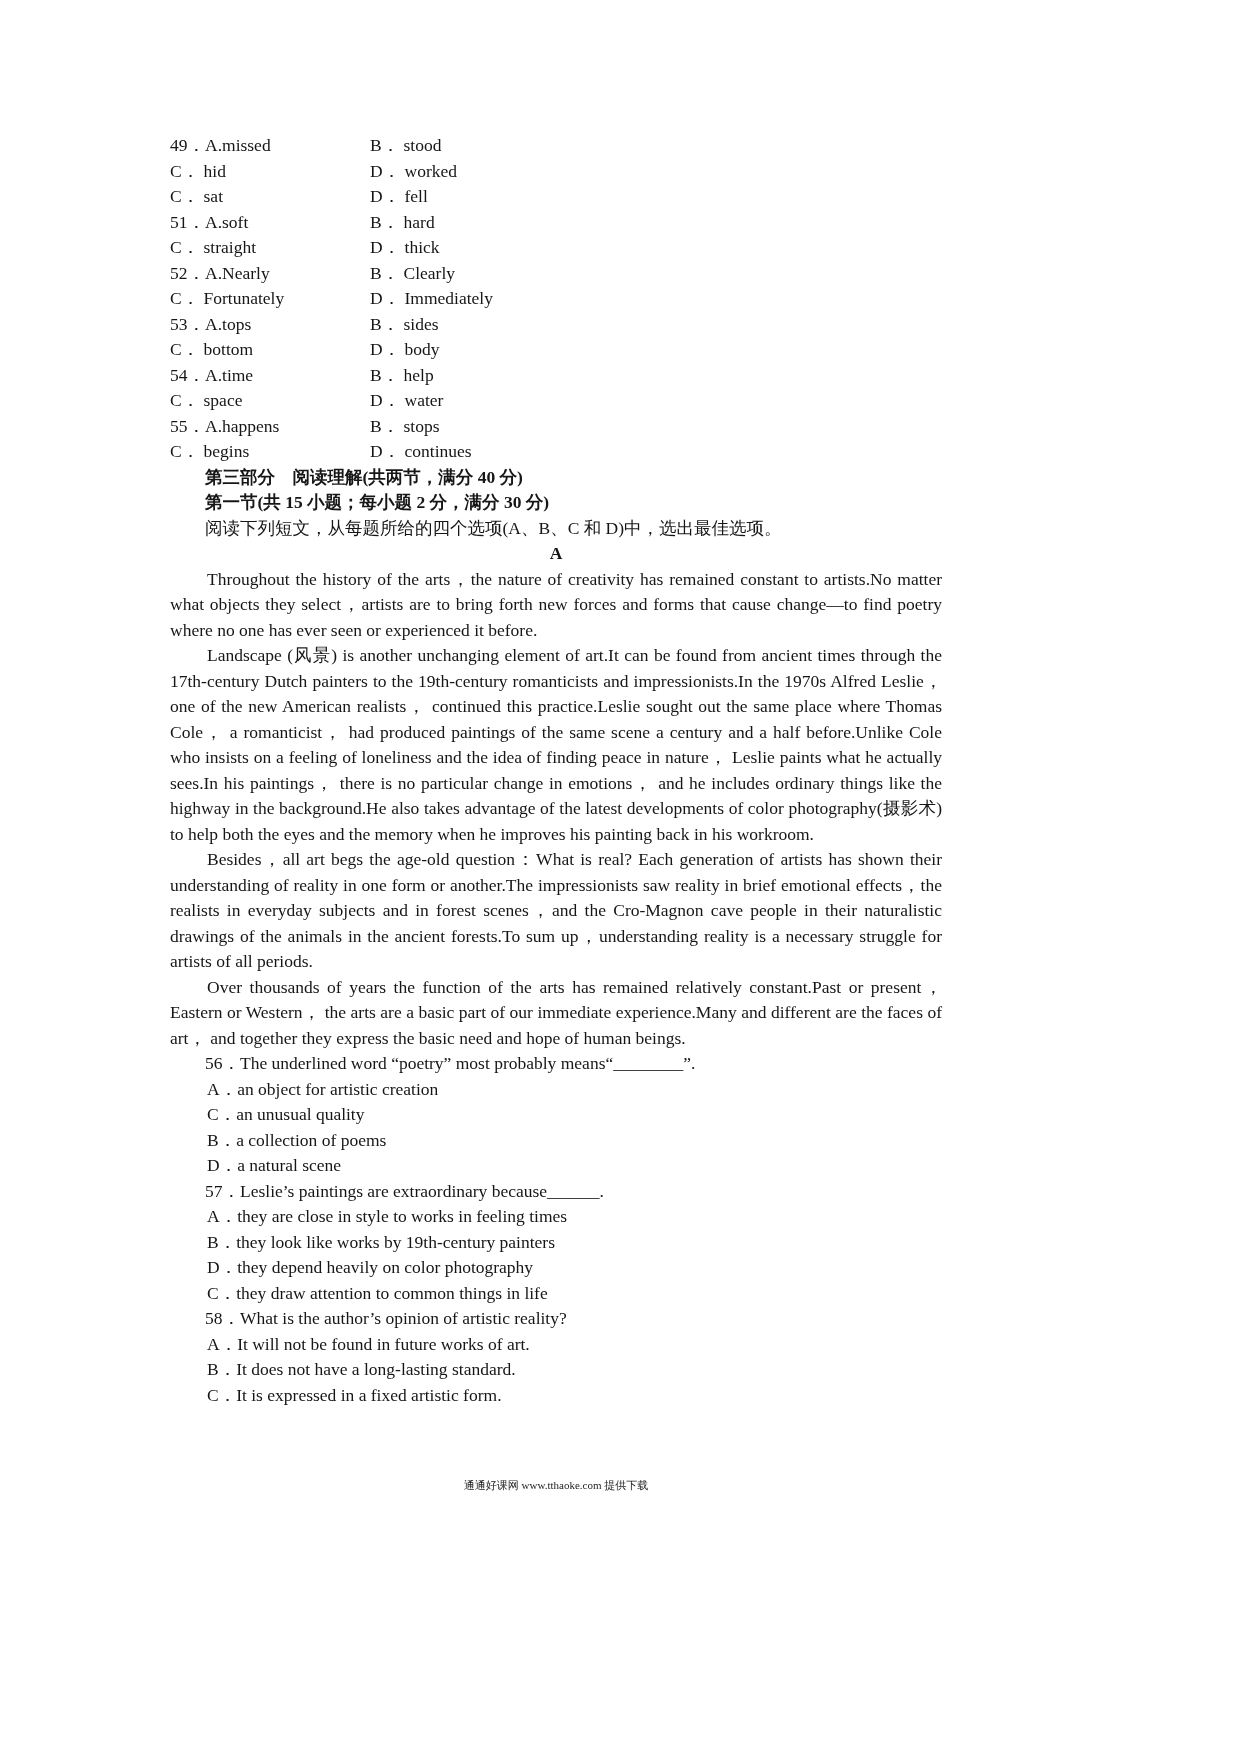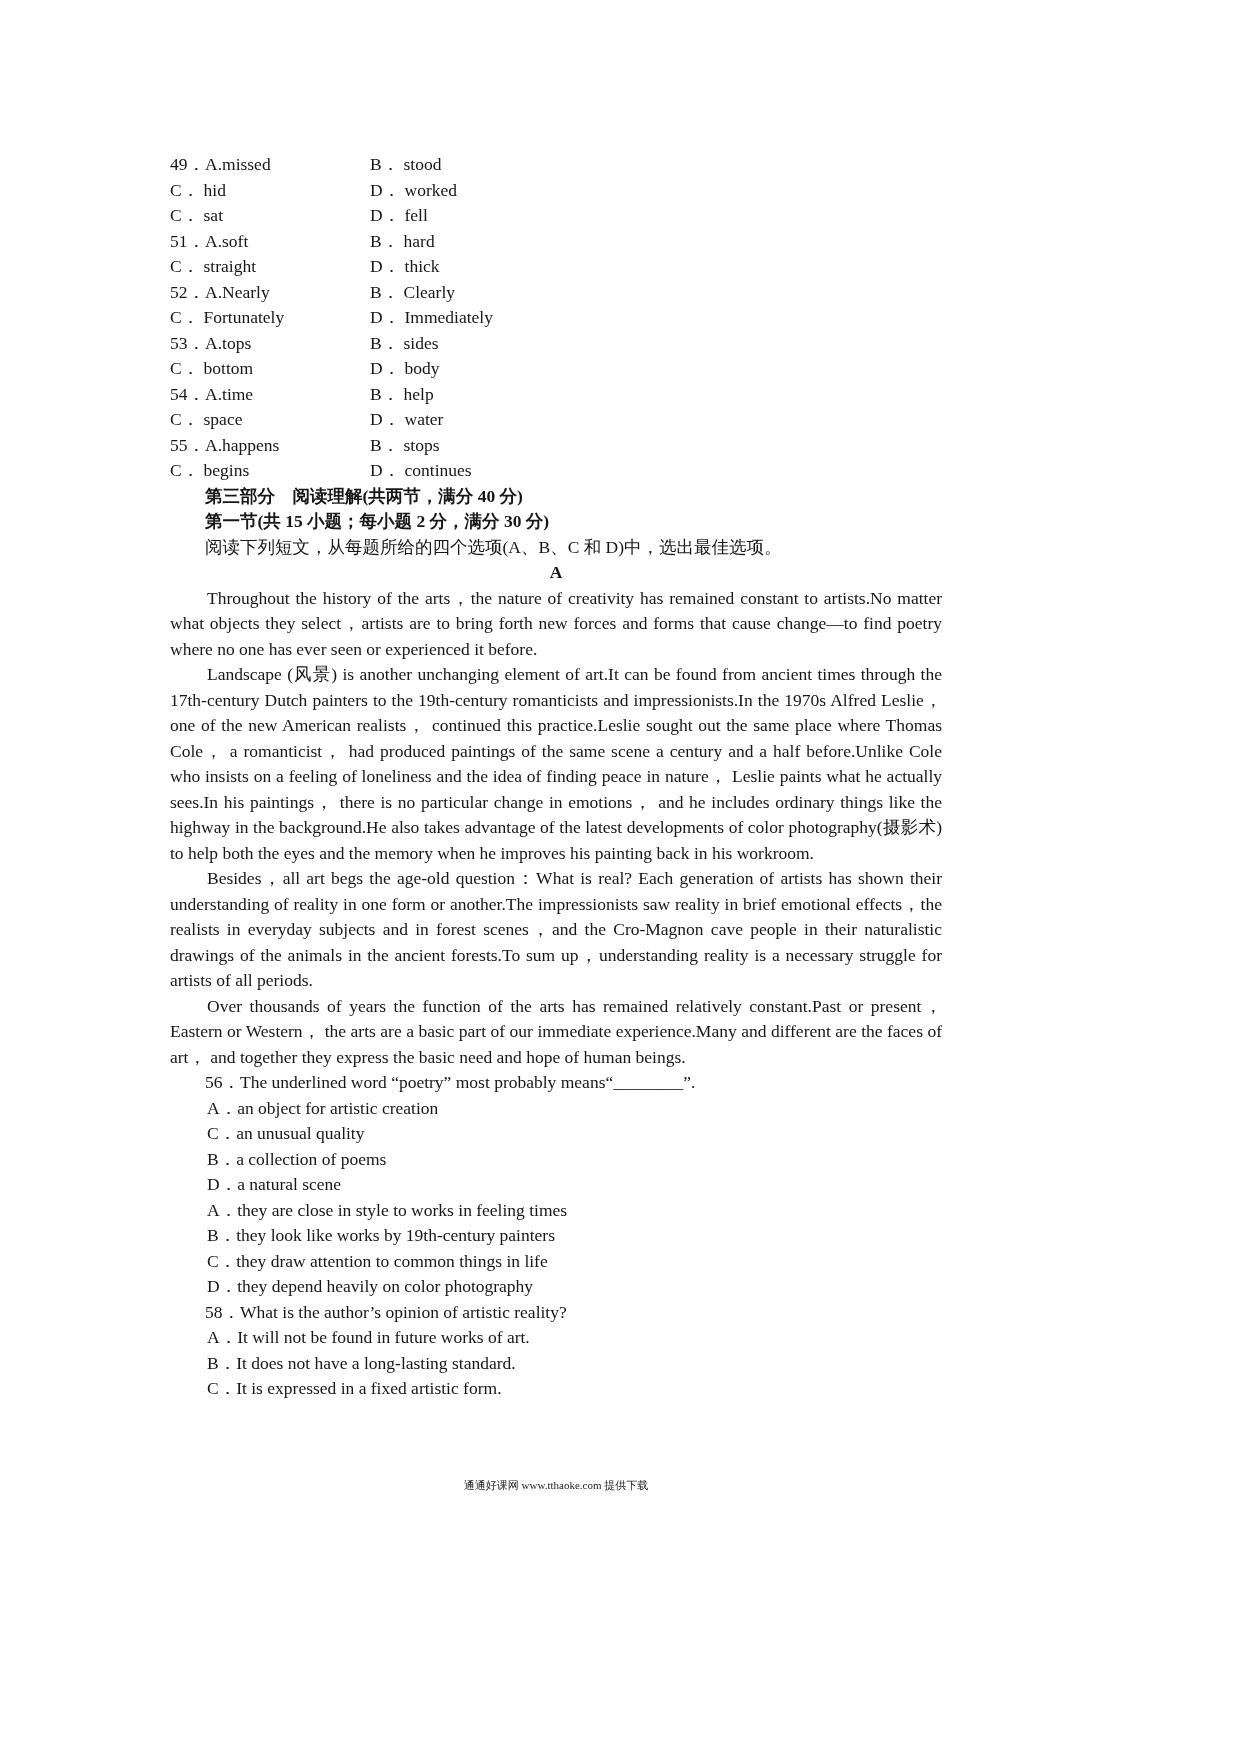--- a/index.html
+++ b/index.html
@@ -12,21 +12,20 @@
     font-size: 17.5px;
     color: #161616;
     overflow: hidden;
   }
   .content {
     position: absolute;
     left: 170px;
     top: 133px;
     width: 772px;
     line-height: 25.5px;
-    margin-top: 19px;
   }
   .opt-row { display: flex; }
   .opt-cell-left  { flex: 0 0 200px; width: 200px; }
   .opt-cell-right { flex: 1; }
   .indent1 { padding-left: 35px; }
   .bold { font-weight: bold; }
   .passage-label { text-align: center; font-weight: bold; }
   p.body {
     margin: 0;
     text-align: justify;
@@ -120,24 +119,25 @@
 
     <div>
       <div class="question-stem">56．The underlined word “poetry” most probably means“________”.</div>
       <div class="question-option">A．an object for artistic creation</div>
       <div class="question-option">C．an unusual quality</div>
       <div class="question-option">B．a collection of poems</div>
       <div class="question-option">D．a natural scene</div>
     </div>
 
     <div>
+      <div class="question-stem">57．Leslie’s paintings are extraordinary because______.</div>
       <div class="question-option">A．they are close in style to works in feeling times</div>
       <div class="question-option">B．they look like works by 19th-century painters</div>
+      <div class="question-option">D．they depend heavily on color photography</div>
       <div class="question-option">C．they draw attention to common things in life</div>
-      <div class="question-option">D．they depend heavily on color photography</div>
     </div>
 
     <div>
       <div class="question-stem">58．What is the author’s opinion of artistic reality?</div>
       <div class="question-option">A．It will not be found in future works of art.</div>
       <div class="question-option">B．It does not have a long-lasting standard.</div>
       <div class="question-option">C．It is expressed in a fixed artistic form.</div>
     </div>
 
   </div>

